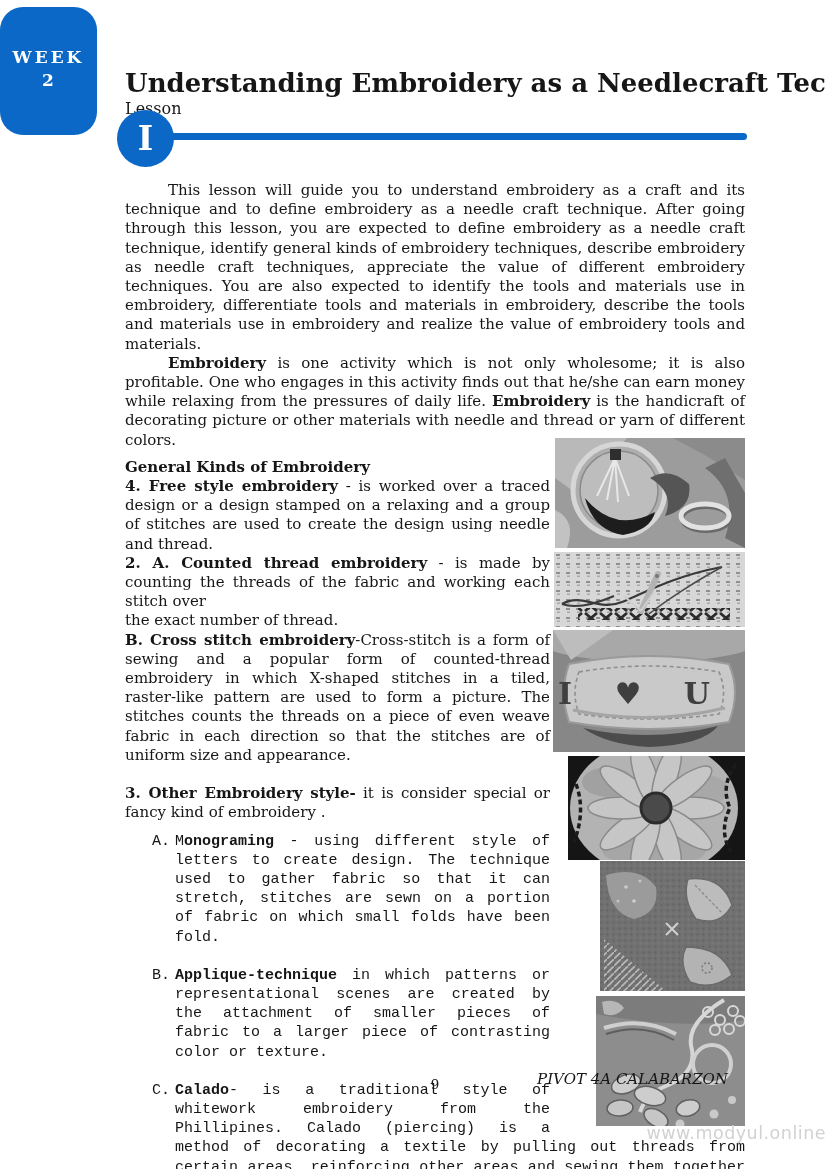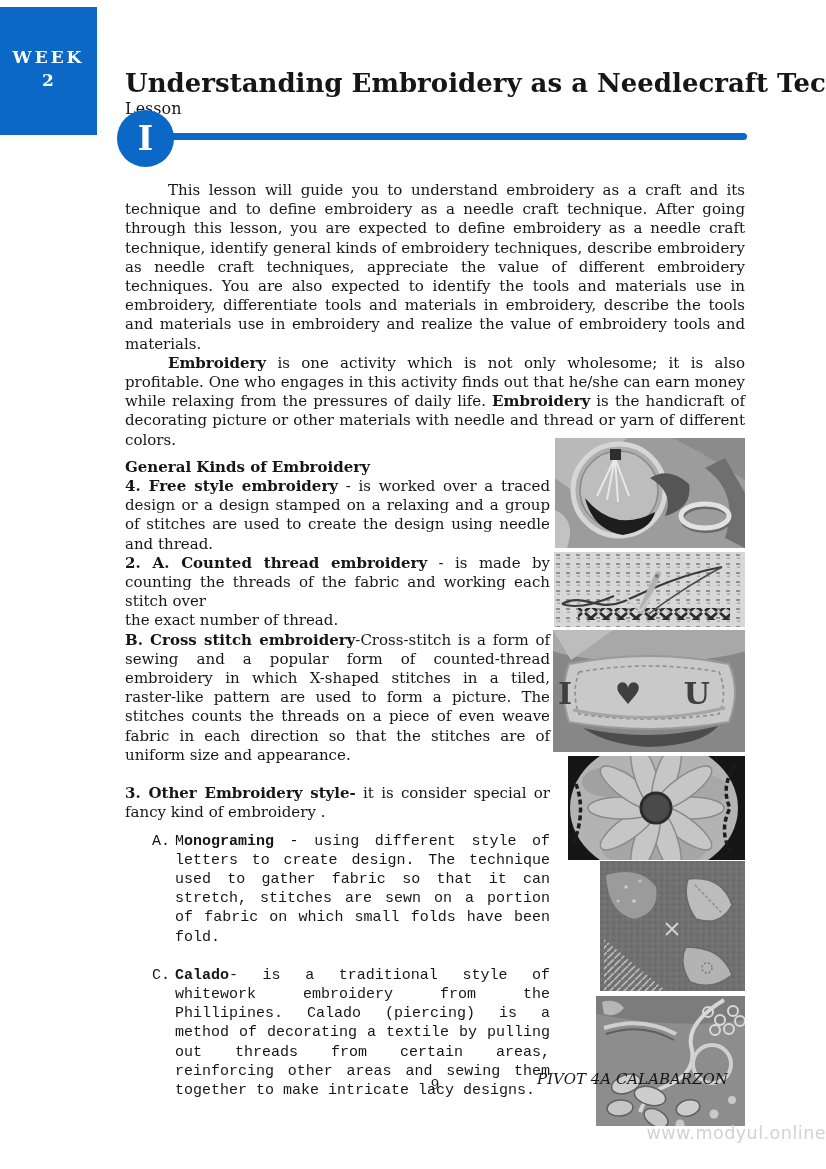--- a/index.html
+++ b/index.html
@@ -1,21 +1,21 @@
 <!DOCTYPE html>
 <html><head>
 <meta charset="utf-8">
 <style>
   html,body{margin:0;padding:0;background:#fff;}
   .page{position:relative;width:826px;height:1169px;background:#ffffff;overflow:hidden;
         font-family:"DejaVu Serif",serif;color:#161616;}
 
   
   .week-box{position:absolute;left:0;top:7px;width:97px;height:128px;background:#0b68c6;
-            color:#fff;text-align:center;font-weight:bold;}
+            color:#fff;text-align:center;font-weight:bold;border-radius:23px;}
   .week-box .wk{display:block;margin-top:40px;font-size:17px;letter-spacing:3px;}
   .week-box .wn{display:block;margin-top:3px;font-size:17px;letter-spacing:1px;}
   .doc-title{position:absolute;left:125px;top:68px;width:632px;text-align:center;
              font-size:26px;font-weight:bold;white-space:nowrap;}
   .doc-subtitle{position:absolute;left:125px;top:99px;width:632px;text-align:left;font-size:16px;}
   .lesson-badge{position:absolute;left:117px;top:110px;width:57px;height:57px;border-radius:50%;
                 background:#0b68c6;color:#fff;display:flex;align-items:center;justify-content:center;
                 font-size:33px;font-weight:bold;}
   .lesson-rule{position:absolute;left:170px;top:133px;width:577px;height:7px;background:#0b68c6;border-radius:4px;}
 
@@ -190,20 +190,21 @@
 
     <p><b>2. A. Counted thread embroidery</b><span class="prelines"> - is made by counting the threads of the fabric and working each stitch over
 the exact number of thread.</span></p>
 
     <p><b>B. Cross stitch embroidery</b><span>-Cross-stitch is a form of sewing and a popular form of counted-thread embroidery in which X-shaped stitches in a tiled, raster-like pattern are used to form a picture. The stitches counts the threads on a piece of even weave fabric in each direction so that the stitches are of uniform size and appearance.</span></p>
 
     <p class="gap-top"><b>3. Other Embroidery style-</b><span> it is consider special or fancy kind of embroidery .</span></p>
 
     <p class="list-item gap-top-sm"><span class="letter">A.</span><span>M</span><b>onograming</b><span> - using different style of letters to create design. The technique used to gather fabric so that it can stretch, stitches are sewn on a portion of fabric on which small folds have been fold.</span></p>
 
+    <p class="list-item gap-top"><span class="letter">B.</span><span></span><b>Applique-technique</b><span> in which patterns or representational scenes are created by the attachment of smaller pieces of fabric to a larger piece of contrasting color or texture.</span></p>
 
     <p class="list-item gap-top"><span class="letter">C.</span><span></span><b>Calado</b><span>- is a traditional style of whitework embroidery from the Phillipines. Calado (piercing) is a method of decorating a textile by pulling out threads from certain areas, reinforcing other areas and sewing them together to make intricate lacy designs.</span></p>
 
   </section>
 
   <div class="page-number">9</div>
   <div class="footer-brand">PIVOT 4A CALABARZON</div>
   <div class="watermark">www.modyul.online</div>
 
 </div>

